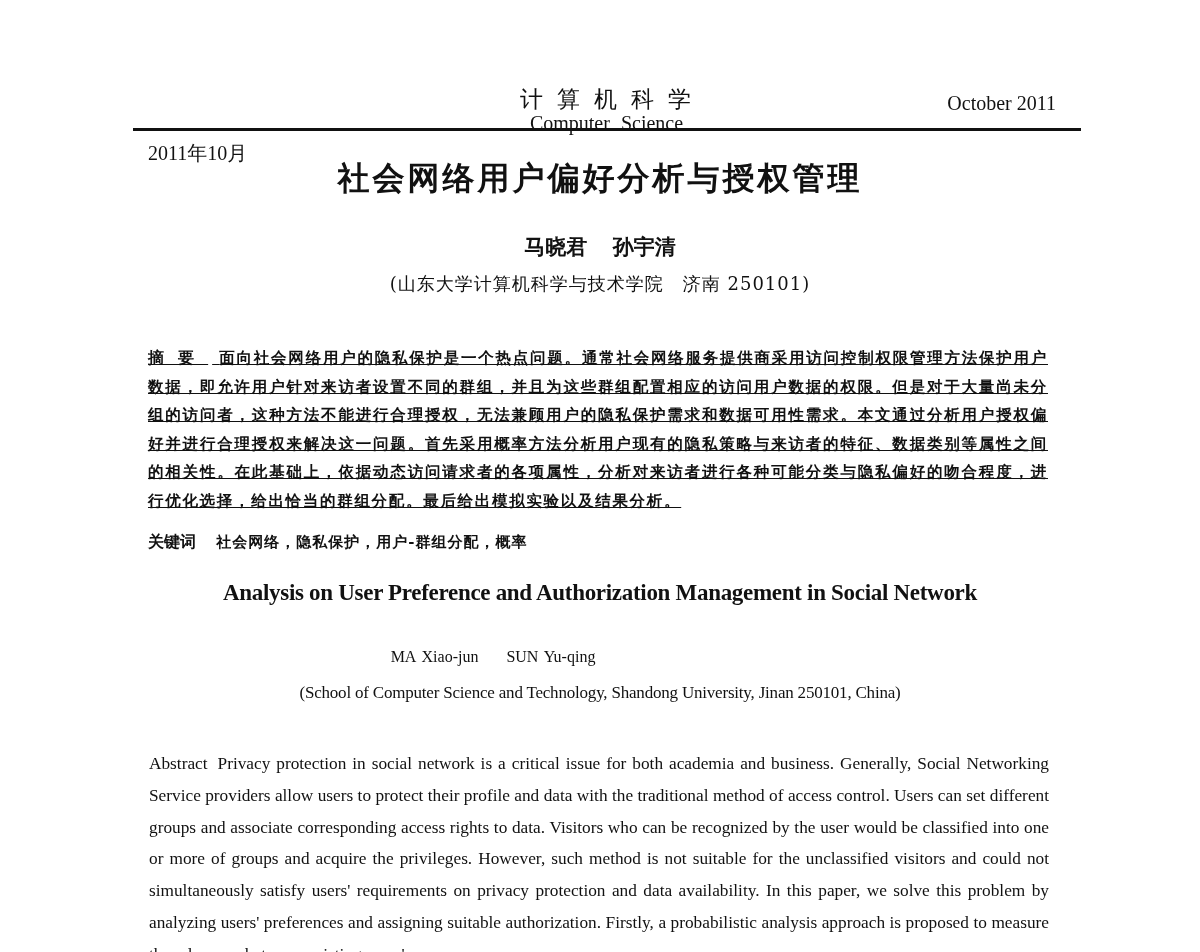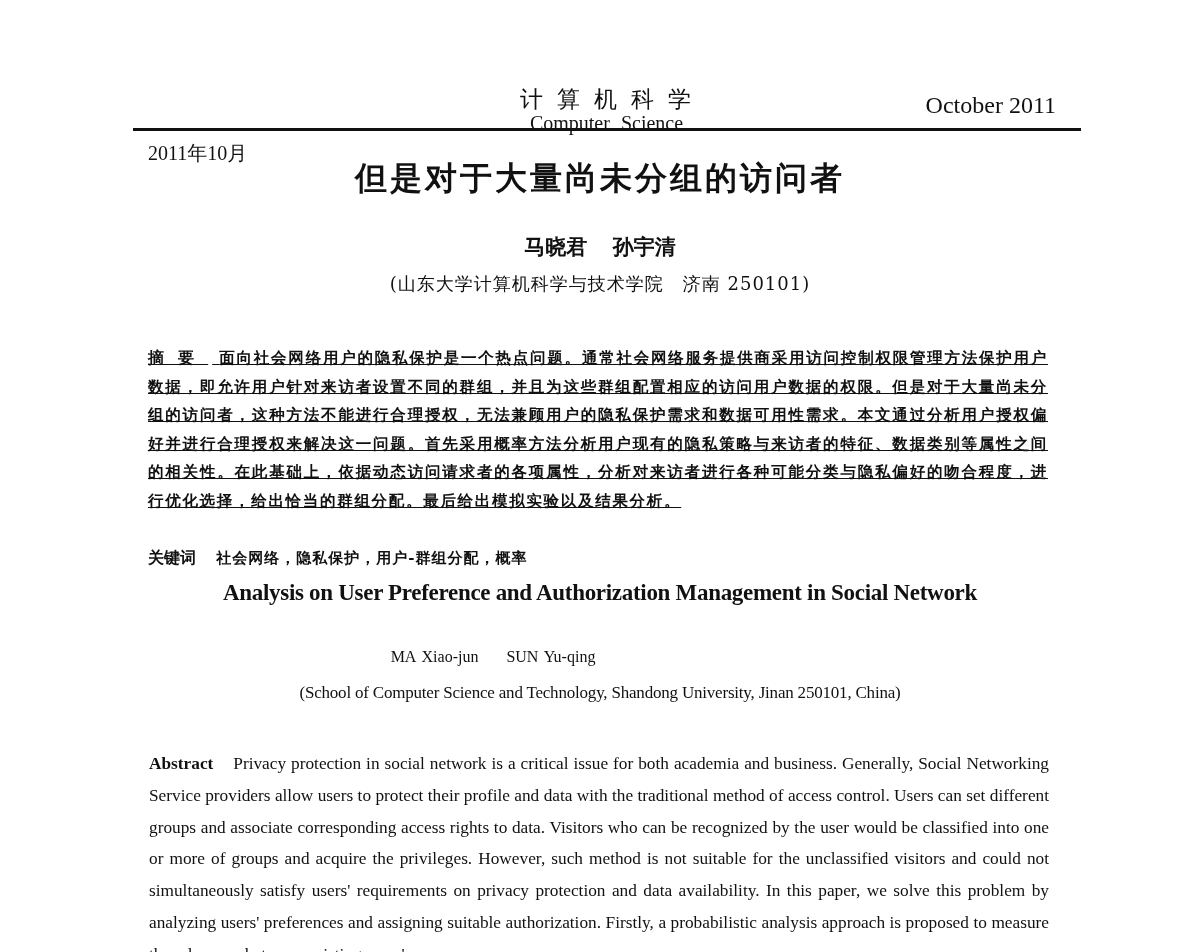--- a/index.html
+++ b/index.html
@@ -53,21 +53,21 @@
   }
   .journal-en {
     font-size: 20px;
     line-height: 22px;
     word-spacing: 6px;
   }
   .run-right {
     position: absolute;
     right: 24px;
     top: 14px;
-    font-size: 24px;
+    font-size: 20px;
   }
   .header-rule {
     position: absolute;
     left: 133px;
     top: 128px;
     width: 948px;
     height: 3px;
     background: #111111;
   }
 
@@ -122,21 +122,21 @@
   .cn-abstract .label {
     font-family: "DejaVu Sans", sans-serif;
     font-weight: bold;
     font-size: 16px;
     letter-spacing: 14px;
     margin-right: 4px;
   }
   .cn-keywords {
     position: absolute;
     left: 148px;
-    top: 548px;
+    top: 532px;
     width: 900px;
     font-family: "DejaVu Serif", serif;
     font-size: 15px;
     font-weight: bold;
     letter-spacing: 1px;
   }
   .cn-keywords .label {
     font-family: "DejaVu Sans", sans-serif;
     font-size: 16px;
     margin-right: 14px;
@@ -180,40 +180,40 @@
     position: absolute;
     left: 149px;
     top: 748px;
     width: 900px;
     font-family: "Liberation Serif", serif;
     font-size: 17.3px;
     line-height: 31.8px;
     text-align: justify;
   }
   .en-abstract .label {
-    font-weight: bold;
-    margin-right: 15px;
+    font-weight: normal;
+    margin-right: 4px;
   }
 </style>
 </head>
 <body>
 
 <div class="page">
 
   <div class="run-header">
     <div class="run-left">2011年10月</div>
     <div class="run-center">
       <div class="journal-cn">计算机科学</div>
       <div class="journal-en">Computer Science</div>
     </div>
     <div class="run-right">October 2011</div>
   </div>
   <div class="header-rule"></div>
 
-  <div class="cn-title">但是对于大量尚未分组的访问者</div>
+  <div class="cn-title">社会网络用户偏好分析与授权管理</div>
   <div class="cn-authors">
     <span>马晓君</span>
     <span> </span>
     <span>孙宇清</span>
   </div>
   <div class="cn-affil">(山东大学计算机科学与技术学院　济南 250101)</div>
 
   <div class="cn-abstract">
     <span class="label">摘要</span>
     <span>面向社会网络用户的隐私保护是一个热点问题。通常社会网络服务提供商采用访问控制权限管理方法保护用户数据，即允许用户针对来访者设置不同的群组，并且为这些群组配置相应的访问用户数据的权限。但是对于大量尚未分组的访问者，这种方法不能进行合理授权，无法兼顾用户的隐私保护需求和数据可用性需求。本文通过分析用户授权偏好并进行合理授权来解决这一问题。首先采用概率方法分析用户现有的隐私策略与来访者的特征、数据类别等属性之间的相关性。在此基础上，依据动态访问请求者的各项属性，分析对来访者进行各种可能分类与隐私偏好的吻合程度，进行优化选择，给出恰当的群组分配。最后给出模拟实验以及结果分析。</span>

